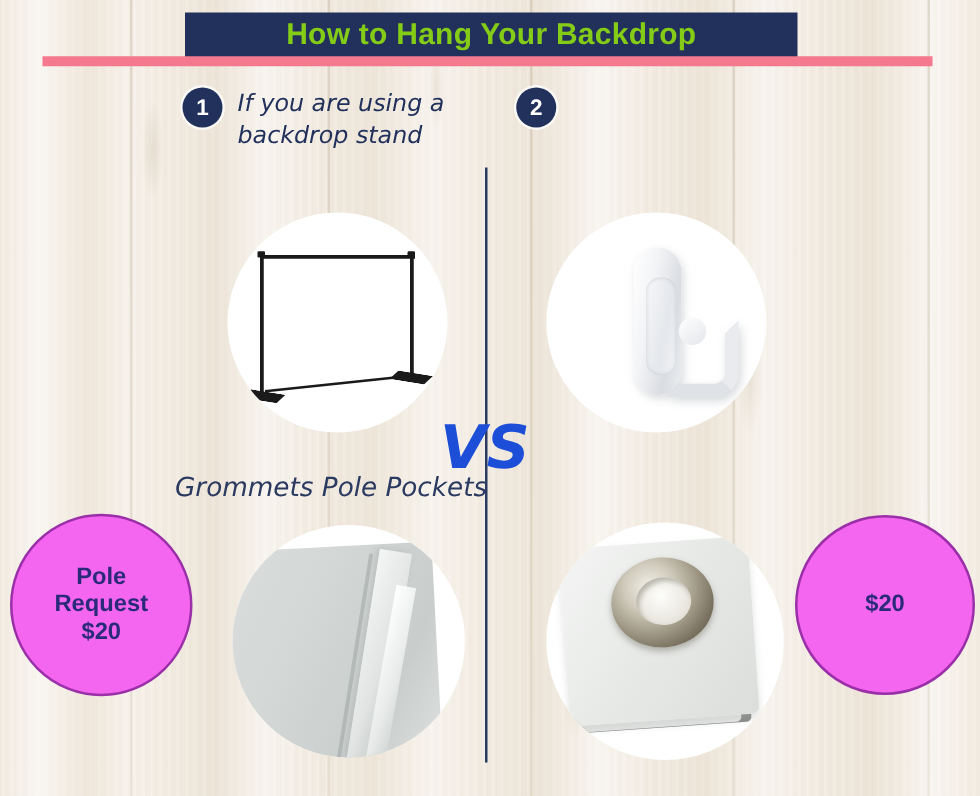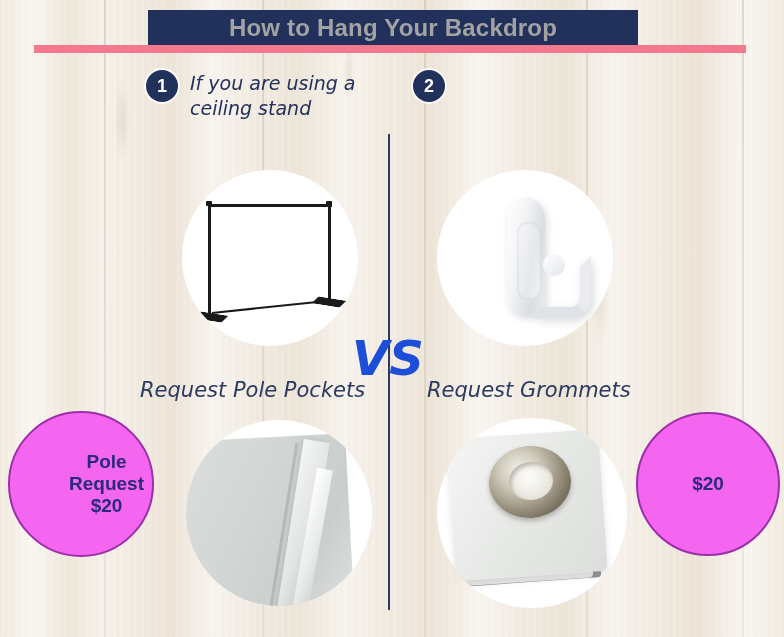--- a/index.html
+++ b/index.html
@@ -77,21 +77,21 @@
     left: 148px;
     top: 10px;
     width: 490px;
     height: 36px;
     background: #22315c;
     display: flex;
     align-items: center;
     justify-content: center;
   }
   .title-text {
-    color: #a3a3a3;
+    color: #84cc16;
     font-size: 24px;
     font-weight: bold;
     letter-spacing: 0.2px;
     white-space: nowrap;
   }
   .pink-rule {
     position: absolute;
     left: 34px;
     top: 45px;
     width: 712px;
@@ -329,21 +329,20 @@
     justify-content: center;
     text-align: center;
     color: #2b2a7a;
     font-weight: bold;
     line-height: 1.16;
   }
   .badge-left {
     left: 8px; top: 411px;
     width: 142px; height: 142px;
     background: #f council;
-    justify-content: flex-end;
   }
   .badge-right {
     left: 636px; top: 412px;
     width: 140px; height: 140px;
   }
   .badge-left, .badge-right {
     background: #f champagne;
   }
   .price-badge {
     background: #f566f0;
@@ -365,21 +364,21 @@
   <div class="wood-plank-seam" style="left:586px;"></div>
   <div class="wood-plank-seam" style="left:742px;"></div>
 
   <div class="title-bar">
     <span class="title-text">How to Hang Your Backdrop</span>
   </div>
   <div class="pink-rule"></div>
 
   <div class="step step-1">
     <div class="step-badge">1</div>
-    <div class="step-text">If you are using a ceiling stand</div>
+    <div class="step-text">If you are using a backdrop stand</div>
   </div>
 
   <div class="step step-2">
     <div class="step-badge">2</div>
   </div>
 
   <div class="divider"></div>
 
   <div class="photo-circle circle-stand">
     <div class="photo-inner">
@@ -398,22 +397,21 @@
     <div class="photo-inner">
       <div class="hook-plate"></div>
       <div class="hook-plate-inset"></div>
       <div class="hook-arm"></div>
       <div class="hook-tip"></div>
     </div>
   </div>
 
   <div class="vs-mark">VS</div>
 
-  <div class="caption caption-left">Request Pole Pockets</div>
-  <div class="caption caption-right">Request Grommets</div>
+  <div class="caption caption-left">Grommets Pole Pockets</div>
 
   <div class="photo-circle circle-pocket">
     <div class="photo-inner">
       <div class="fabric-main"></div>
       <div class="fabric-edge"></div>
       <div class="fabric-fold"></div>
       <div class="fabric-fold2"></div>
     </div>
   </div>
 

